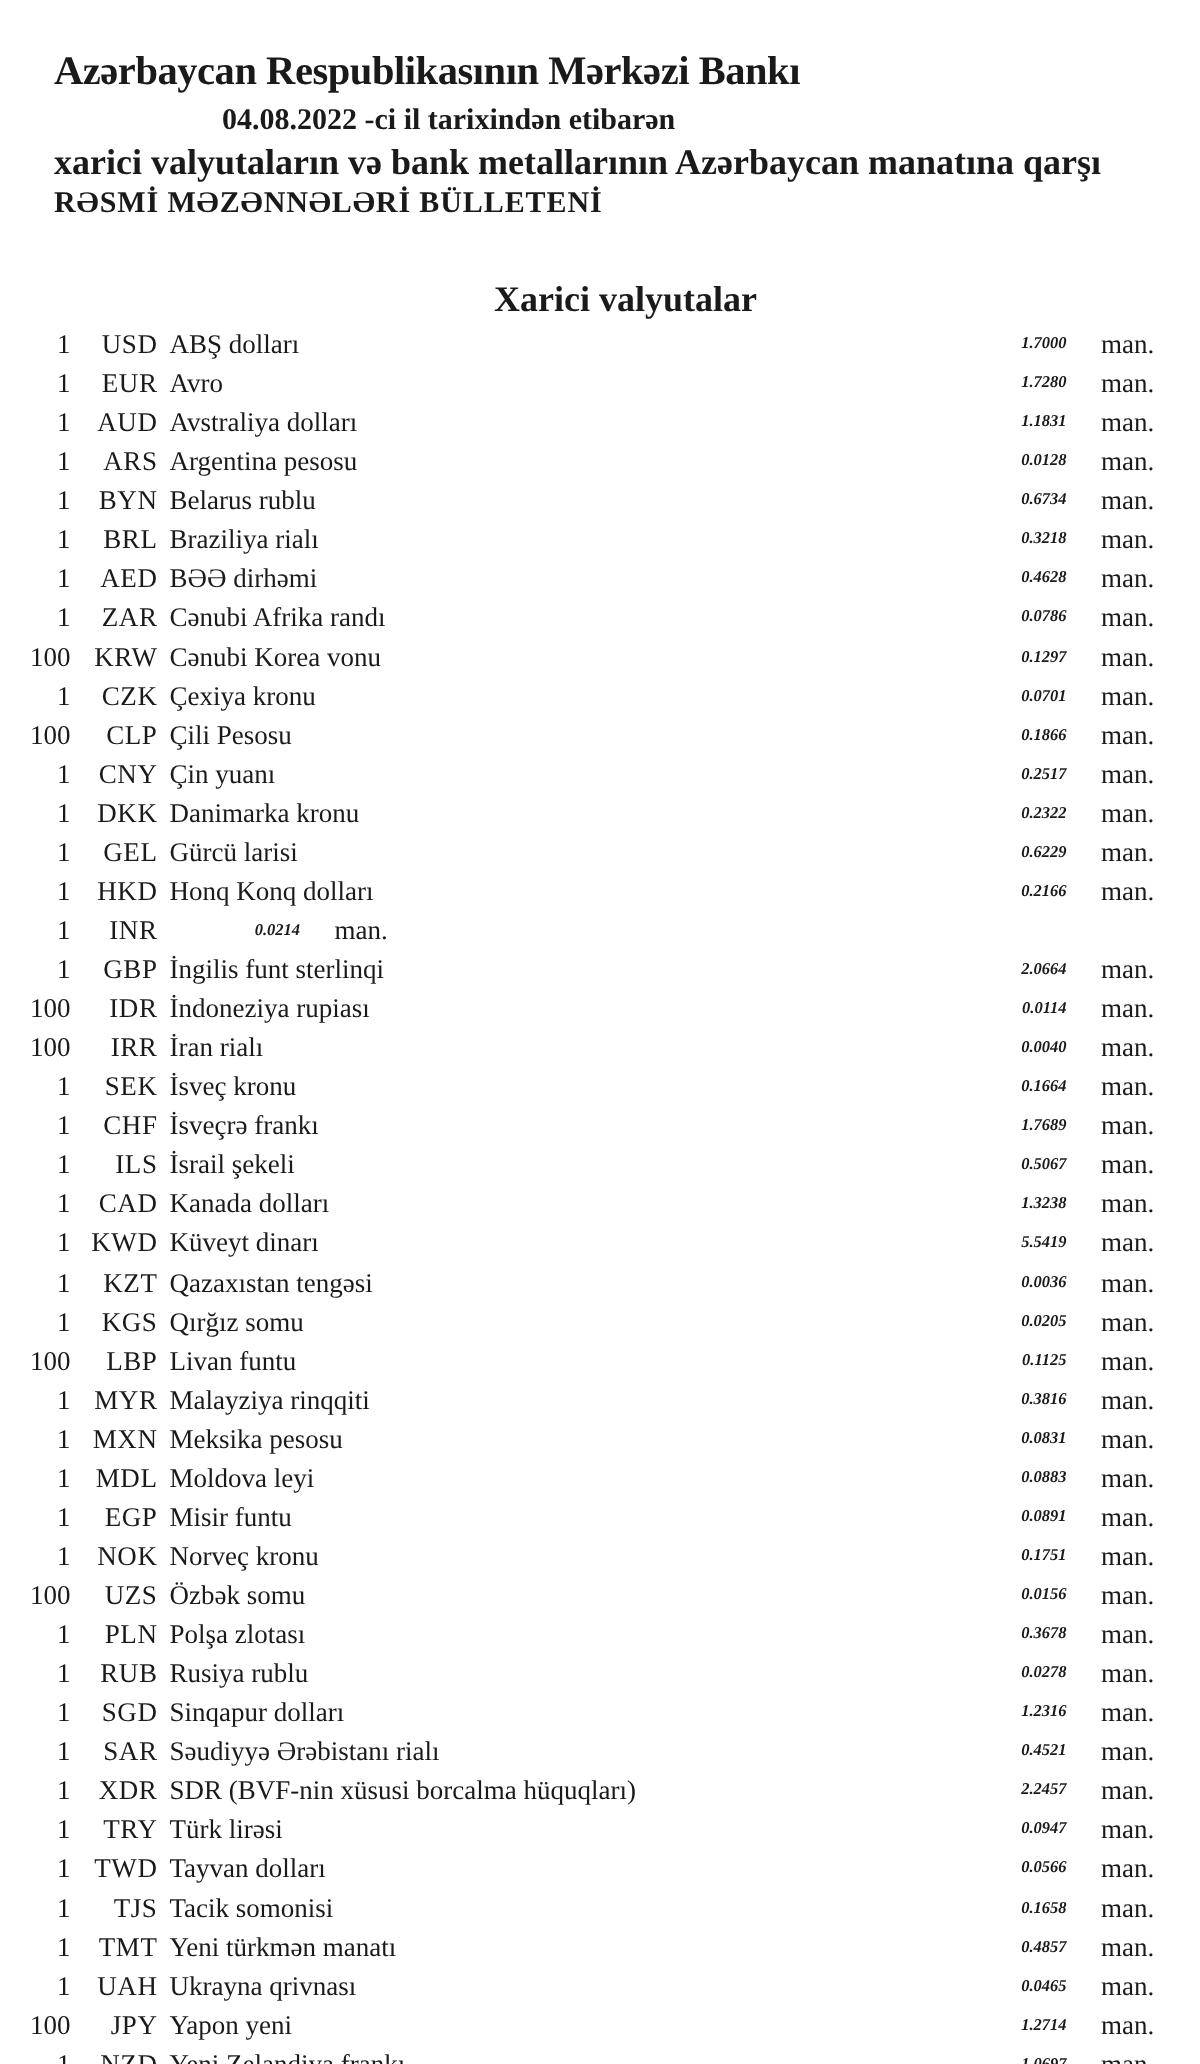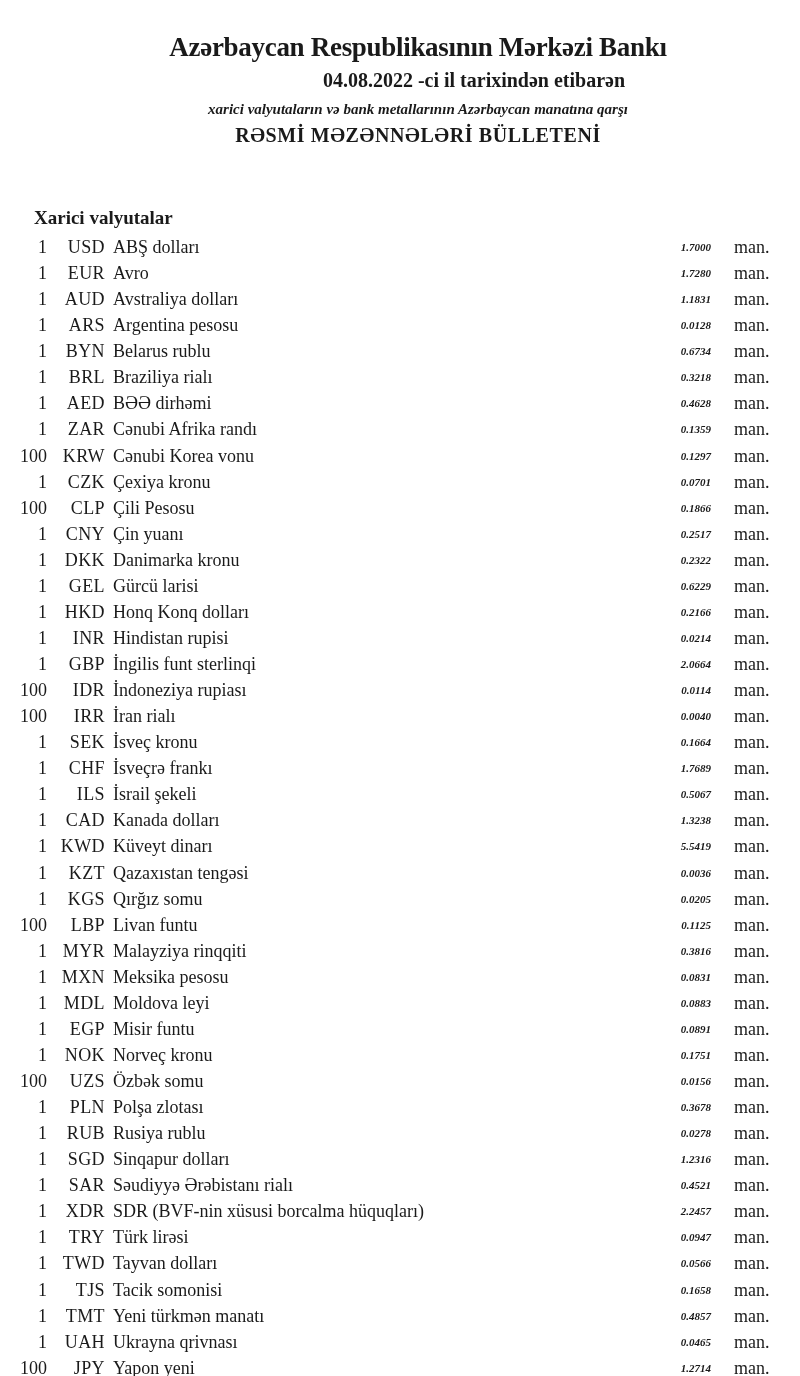--- a/index.html
+++ b/index.html
@@ -7,56 +7,55 @@
     width: 800px;
     height: 1376px;
     background: #ffffff;
     color: #1a1a1a;
     font-family: "Liberation Serif", "DejaVu Serif", serif;
     position: relative;
     overflow: hidden;
   }
   .header {
     padding-left: 36px; 
-    text-align: center;
+    text-align: left;
     margin-top: 32px;
   }
   .title {
     margin-top: 9px;
     font-size: 27px;
     font-weight: bold;
     letter-spacing: -0.3px;
     line-height: 30px;
   }
   .date-line {
     margin-top: 7px;
     font-size: 20px;
     font-weight: bold;
     line-height: 22px;
     text-indent: 112px; 
   }
   .subtitle {
     margin-top: 6px;
-    font-size: 15px;
+    font-size: 24px;
     font-weight: bold;
     line-height: 24px;
-    font-style: italic;
   }
   .bulletin {
     margin-top: 2px;
     font-size: 20px;
     font-weight: bold;
     letter-spacing: 0.6px;
     line-height: 24px;
   }
   .section-heading {
-    margin-top: 60px;
+    margin-top: 42px;
     padding-left: 34px;
-    text-align: left;
-    font-size: 19px;
+    text-align: center;
+    font-size: 24px;
     font-weight: bold;
     line-height: 22px;
   }
   .rates {
     margin-top: 5px;
   }
   .row {
     display: flex;
     height: 26.07px;
     line-height: 26.07px;
@@ -145,21 +144,21 @@
     <span class="code">AED</span>
     <span class="name">BƏƏ dirhəmi</span>
     <span class="rate">0.4628</span>
     <span class="unit">man.</span>
   </div>
 
   <div class="row">
     <span class="qty">1</span>
     <span class="code">ZAR</span>
     <span class="name">Cənubi Afrika randı</span>
-    <span class="rate">0.1359</span>
+    <span class="rate">0.0786</span>
     <span class="unit">man.</span>
   </div>
 
   <div class="row">
     <span class="qty">100</span>
     <span class="code">KRW</span>
     <span class="name">Cənubi Korea vonu</span>
     <span class="rate">0.1297</span>
     <span class="unit">man.</span>
   </div>
@@ -208,21 +207,20 @@
     <span class="qty">1</span>
     <span class="code">HKD</span>
     <span class="name">Honq Konq dolları</span>
     <span class="rate">0.2166</span>
     <span class="unit">man.</span>
   </div>
 
   <div class="row">
     <span class="qty">1</span>
     <span class="code">INR</span>
-    <span class="name">Hindistan rupisi</span>
     <span class="rate">0.0214</span>
     <span class="unit">man.</span>
   </div>
 
   <div class="row">
     <span class="qty">1</span>
     <span class="code">GBP</span>
     <span class="name">İngilis funt sterlinqi</span>
     <span class="rate">2.0664</span>
     <span class="unit">man.</span>

